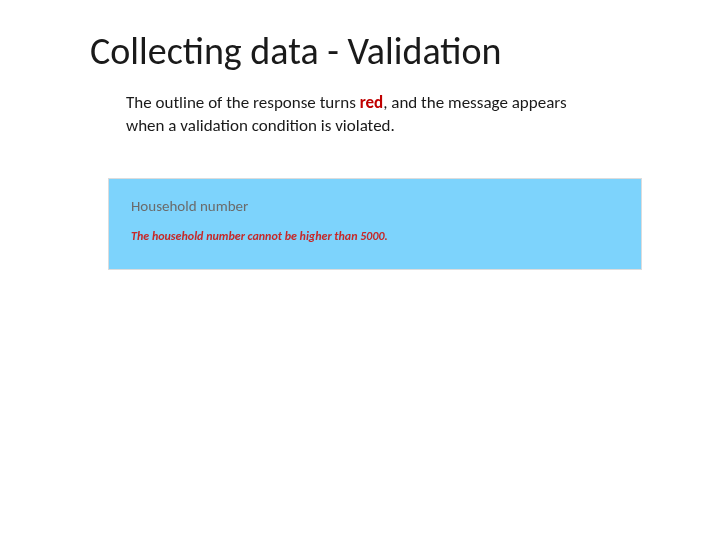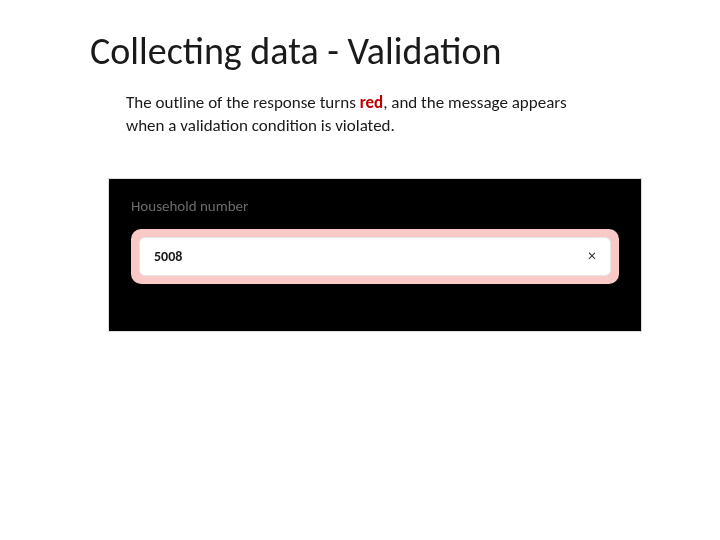--- a/index.html
+++ b/index.html
@@ -29,22 +29,22 @@
     margin-bottom: 40px;
     margin-left: 36px;
   }
   .desc .red-word {
     color: #c00000;
     font-weight: 700;
   }
   .screenshot {
     margin: 0 18px 0 18px;
     border: 1px solid #dcdcdc;
-    background: #000000;
-    padding: 18px 22px 33px 22px;
+    background: #7dd3fc;
+    padding: 18px 22px 26px 22px;
   }
   .field-label {
     font-size: 15px;
     color: #6b6b6b;
     margin-bottom: 14px;
   }
   .input-wrap {
     background: #f8c9c6;
     border-radius: 10px;
     padding: 8px;
@@ -90,21 +90,16 @@
 <div class="slide">
   <h1 class="title">Collecting data - Validation</h1>
 
   <p class="desc">
     <span>The outline of the response turns </span><span class="red-word">red</span><span>, and the message appears when a validation condition is violated.</span>
   </p>
 
   <div class="screenshot">
     <div class="field-label">Household number</div>
 
-    <div class="input-wrap">
-      <div class="input-inner">
-        <span class="input-value">5008</span>
-        <span class="clear-icon">×</span>
-      </div>
-    </div>
 
+    <div class="err-msg">The household number cannot be higher than 5000.</div>
   </div>
 </div>
 
 </body></html>

